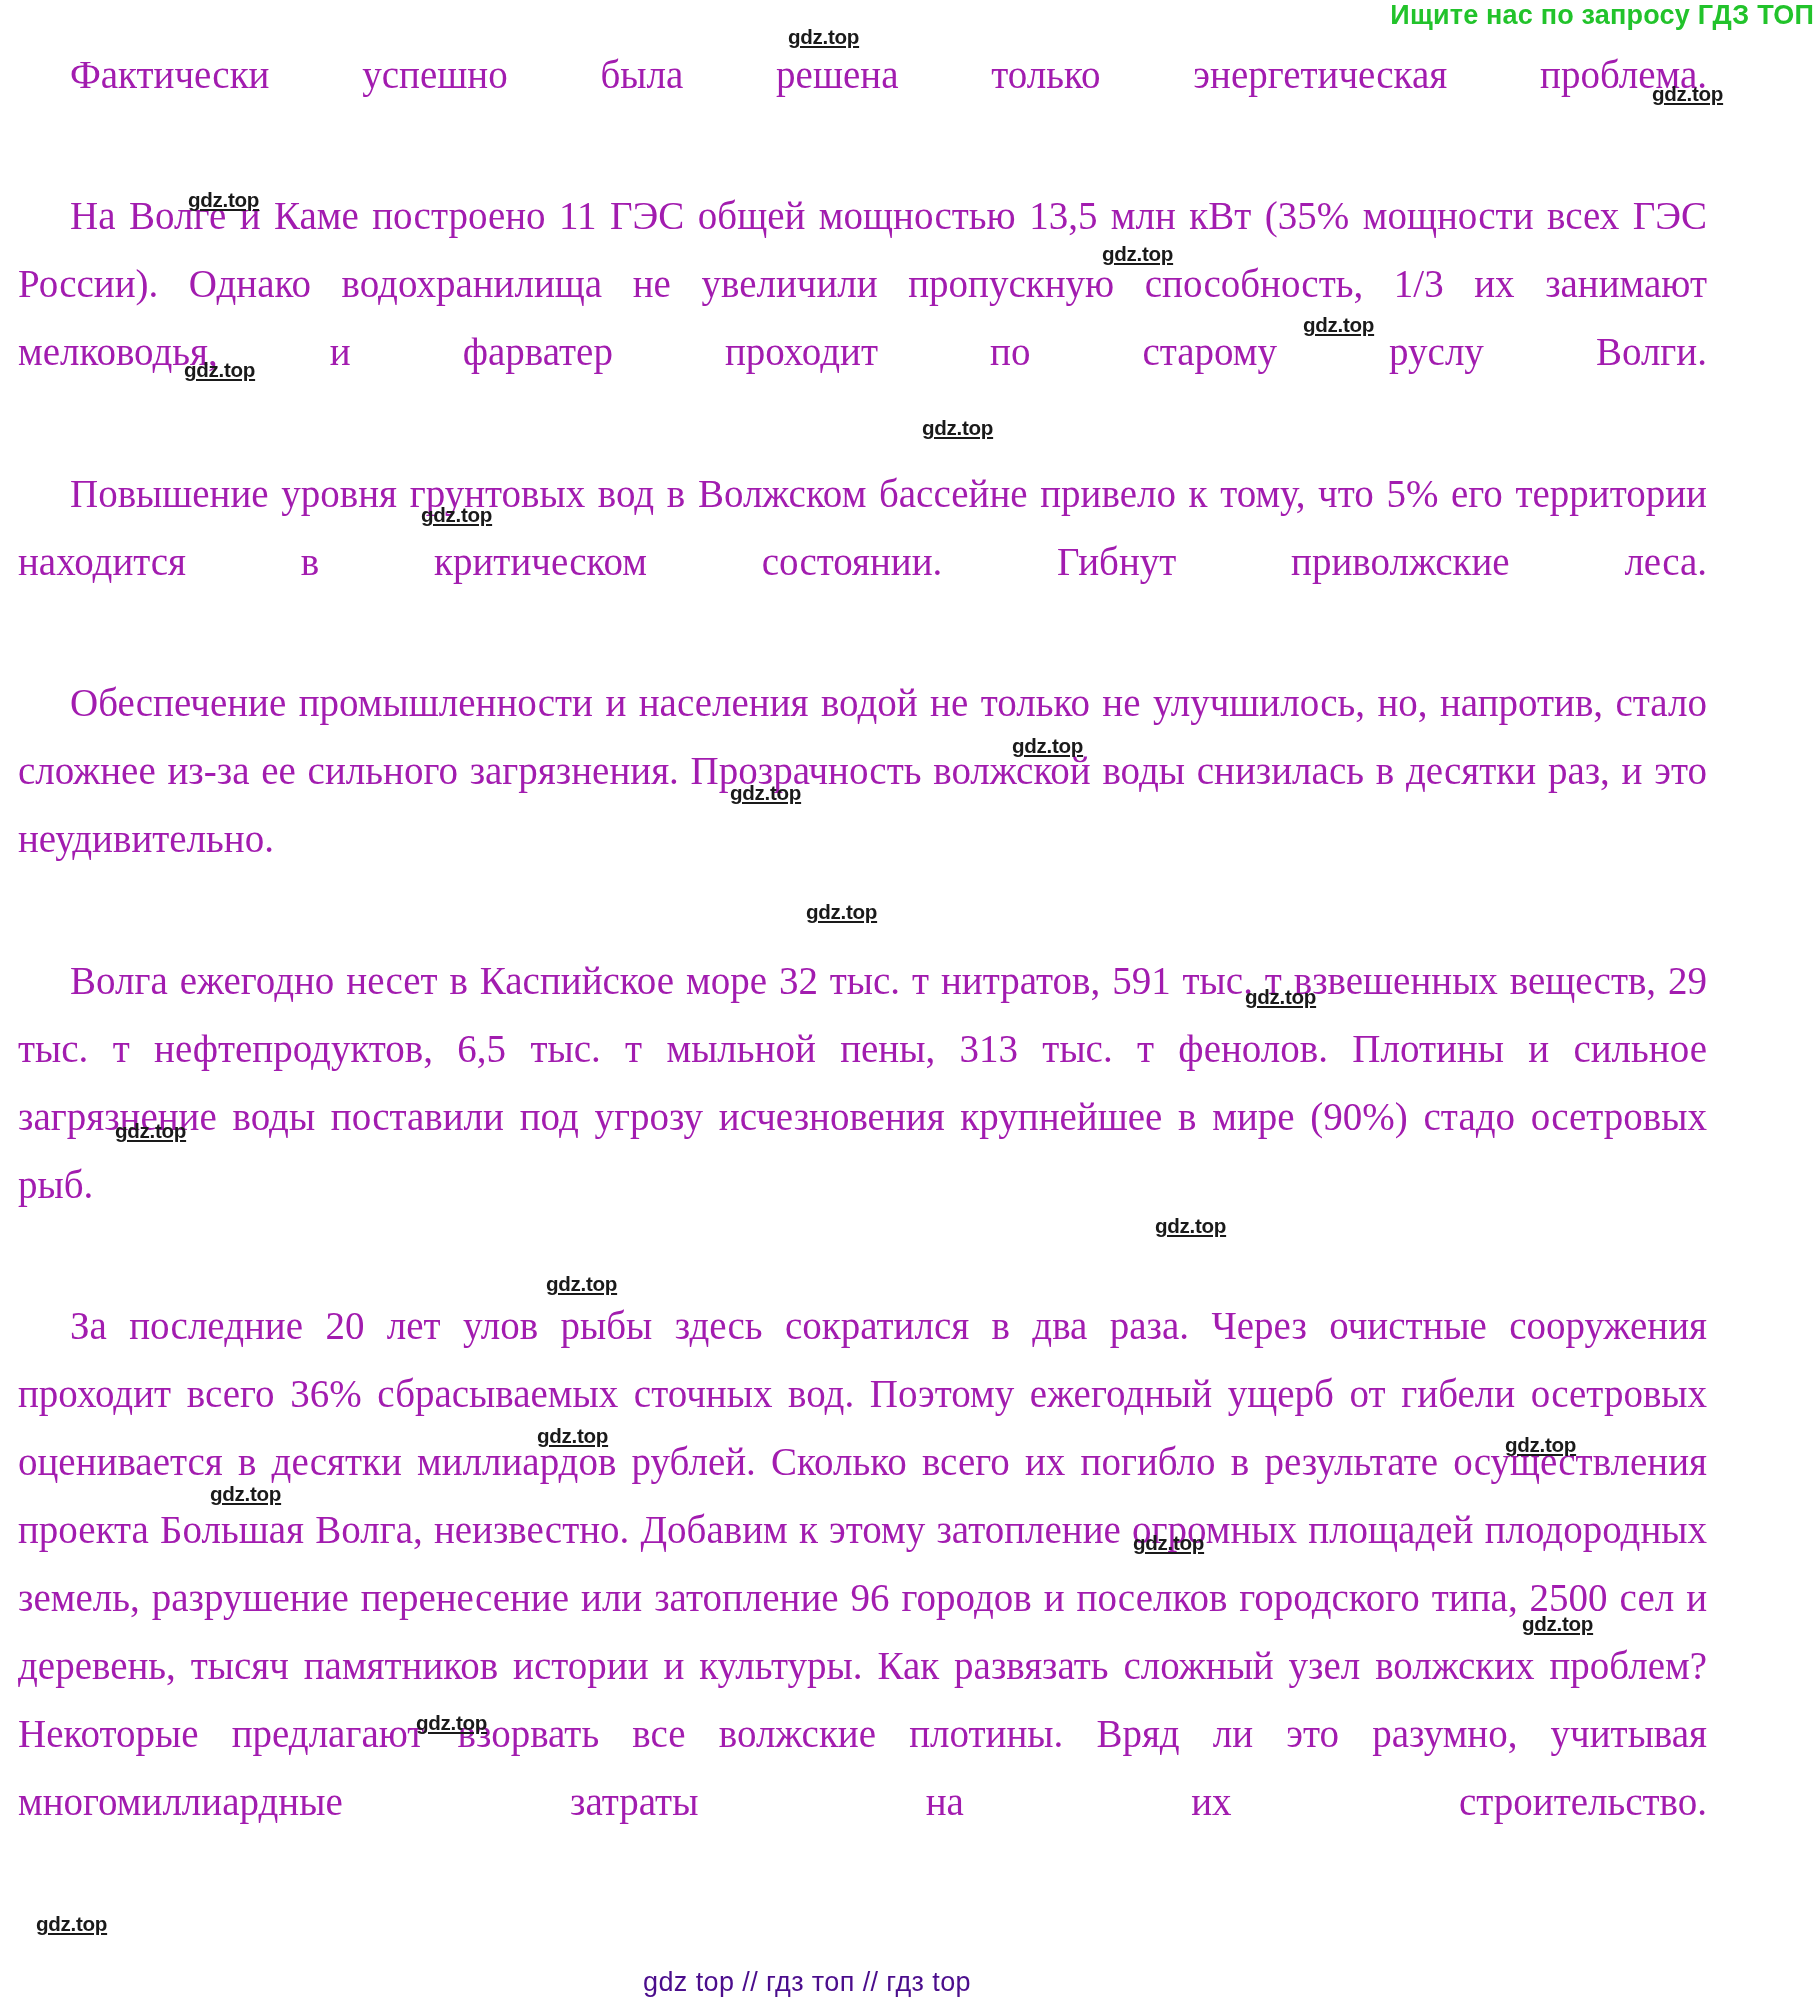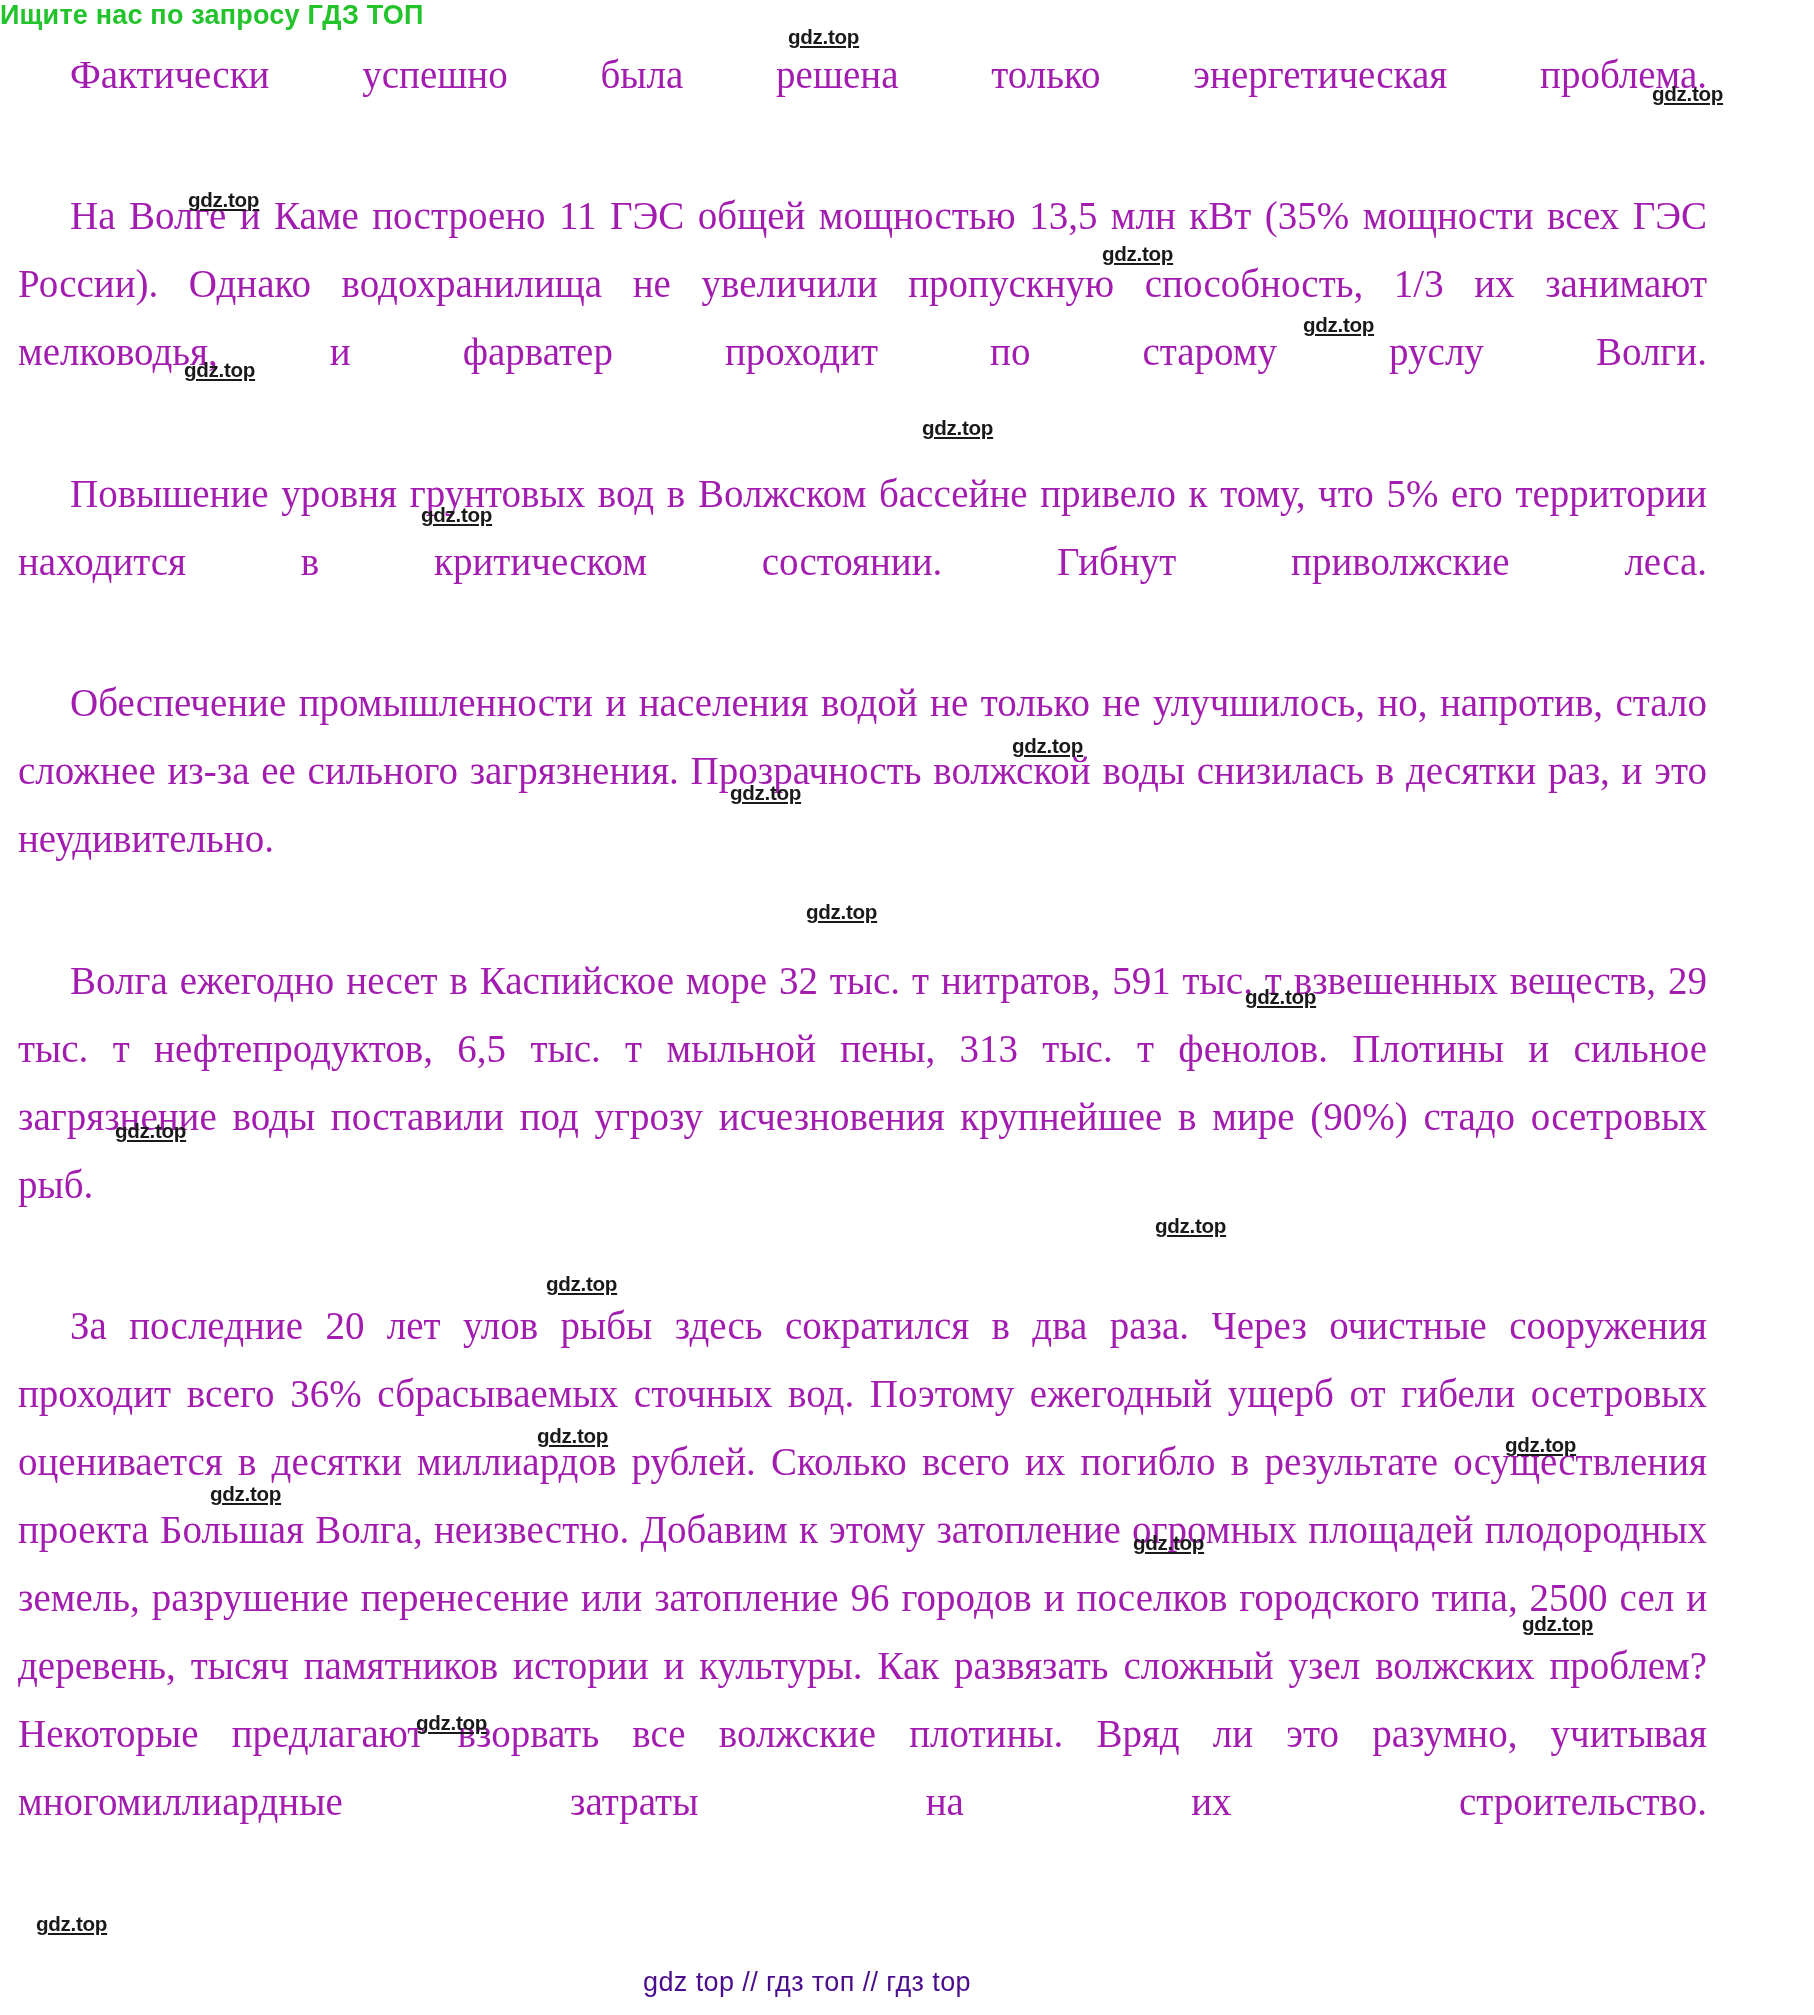--- a/index.html
+++ b/index.html
@@ -18,21 +18,21 @@
 
   
   #header-banner {
     position: absolute;
     top: 0;
     left: 0;
     width: 1814px;
     height: 30px;
     display: flex;
     align-items: center;
-    justify-content: flex-start;
+    justify-content: flex-end;
   }
   #header-banner .banner-text {
     font-family: "Liberation Sans", "DejaVu Sans", sans-serif;
     font-weight: bold;
     font-size: 27px;
     letter-spacing: 0.2px;
     color: #22c32b;
     white-space: nowrap;
   }
 

